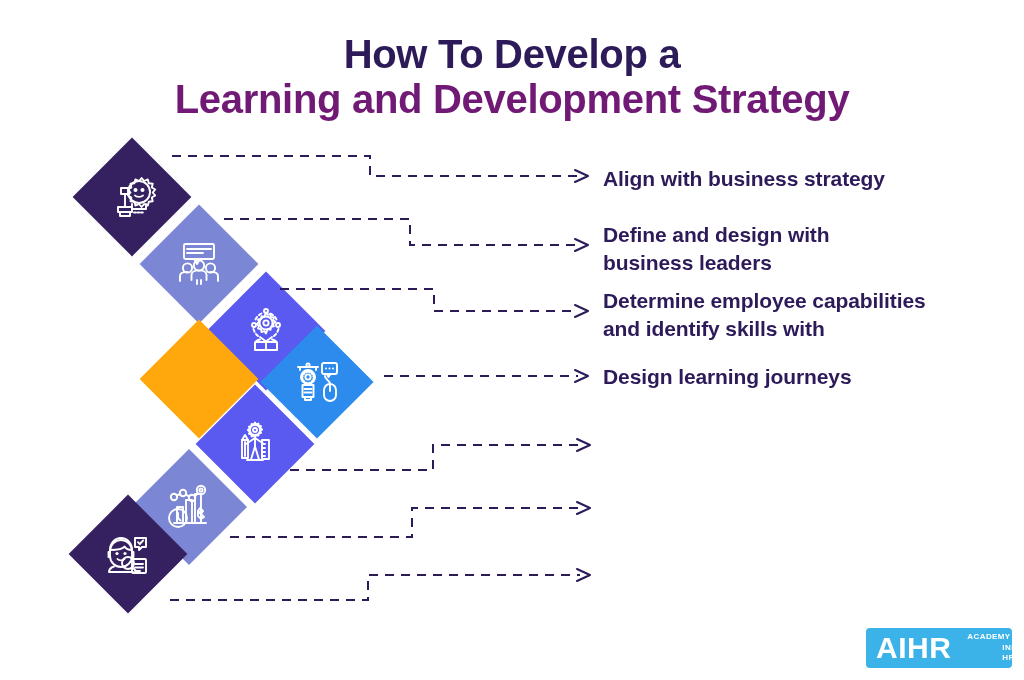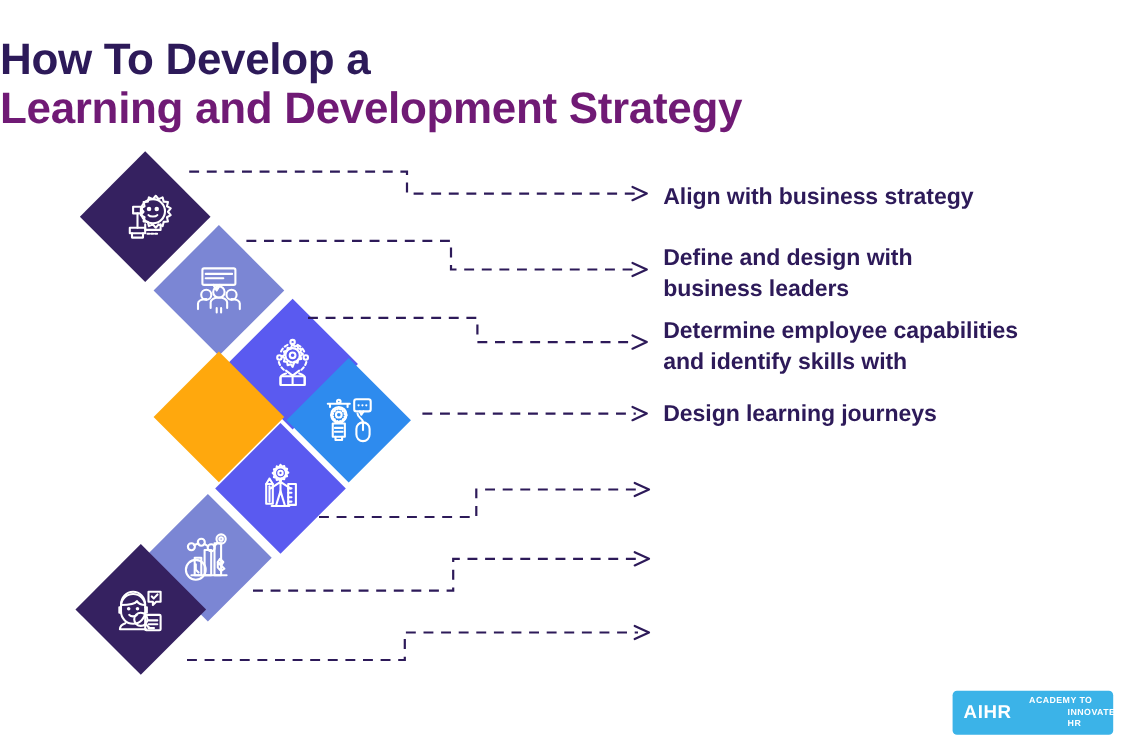--- a/index.html
+++ b/index.html
@@ -6,21 +6,21 @@
   html,body { width:1024px; height:680px; }
   body {
     background:#ffffff;
     font-family:"Liberation Sans", sans-serif;
     position:relative;
     overflow:hidden;
   }
   #canvas { position:relative; width:1024px; height:680px; }
 
   
-  .title-block { position:absolute; left:0; top:34px; width:1024px; text-align:left; }
+  .title-block { position:absolute; left:0; top:34px; width:1024px; text-align:center; }
   .title-line1 {
     font-size:40px; font-weight:bold; color:#2d1a59;
     letter-spacing:-0.3px; line-height:1.04;
   }
   .title-line2 {
     font-size:40px; font-weight:bold; color:#701a75;
     letter-spacing:-0.3px; line-height:1.08; margin-top:2px;
   }
 
   
@@ -55,21 +55,21 @@
   .logo {
     position:absolute;
     left:866px; top:628px;
     width:146px; height:40px;
     background:#3bb3e8;
     border-radius:4px;
     display:flex; align-items:center;
   }
   .logo-main {
     color:#ffffff;
-    font-size:17px;
+    font-size:30px;
     font-weight:bold;
     letter-spacing:0.5px;
     padding-left:10px;
   }
   .logo-div {
     width:2px; height:24px; background:#ffffff;
     margin:0 8px; opacity:0.95;
   }
   .logo-sub {
     color:#ffffff;

